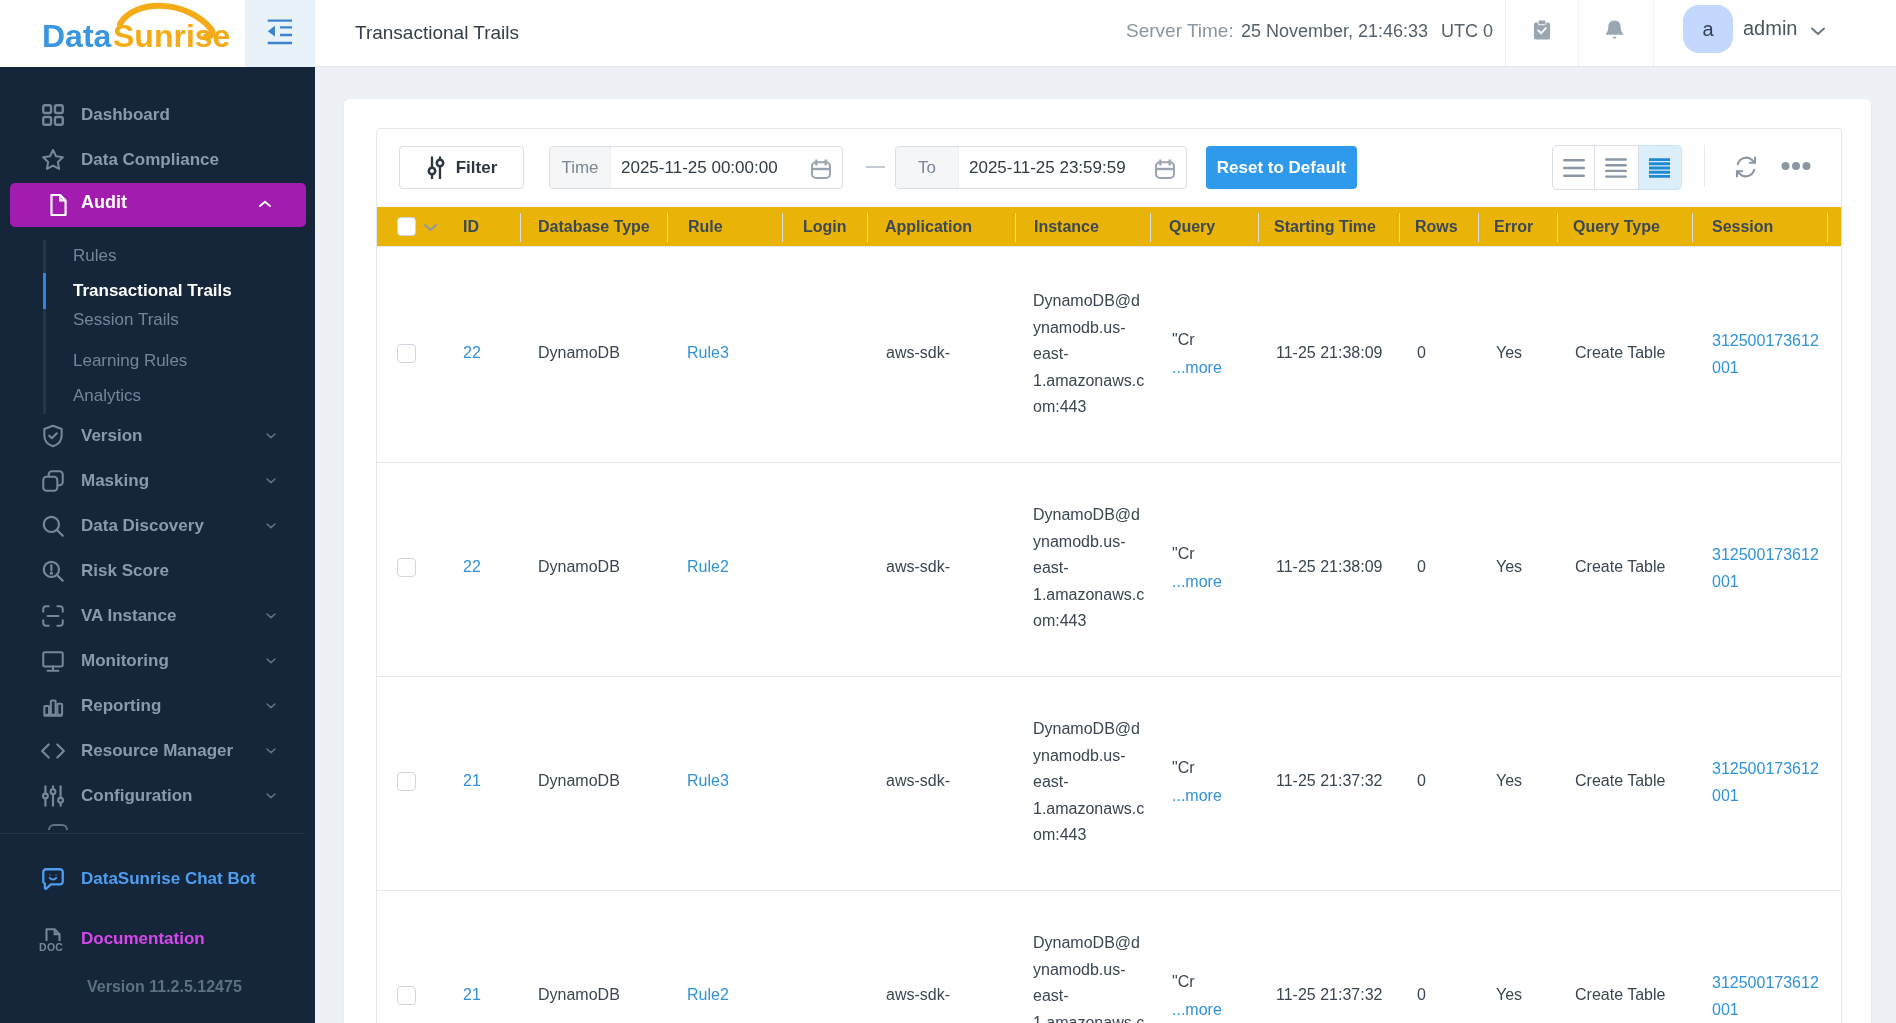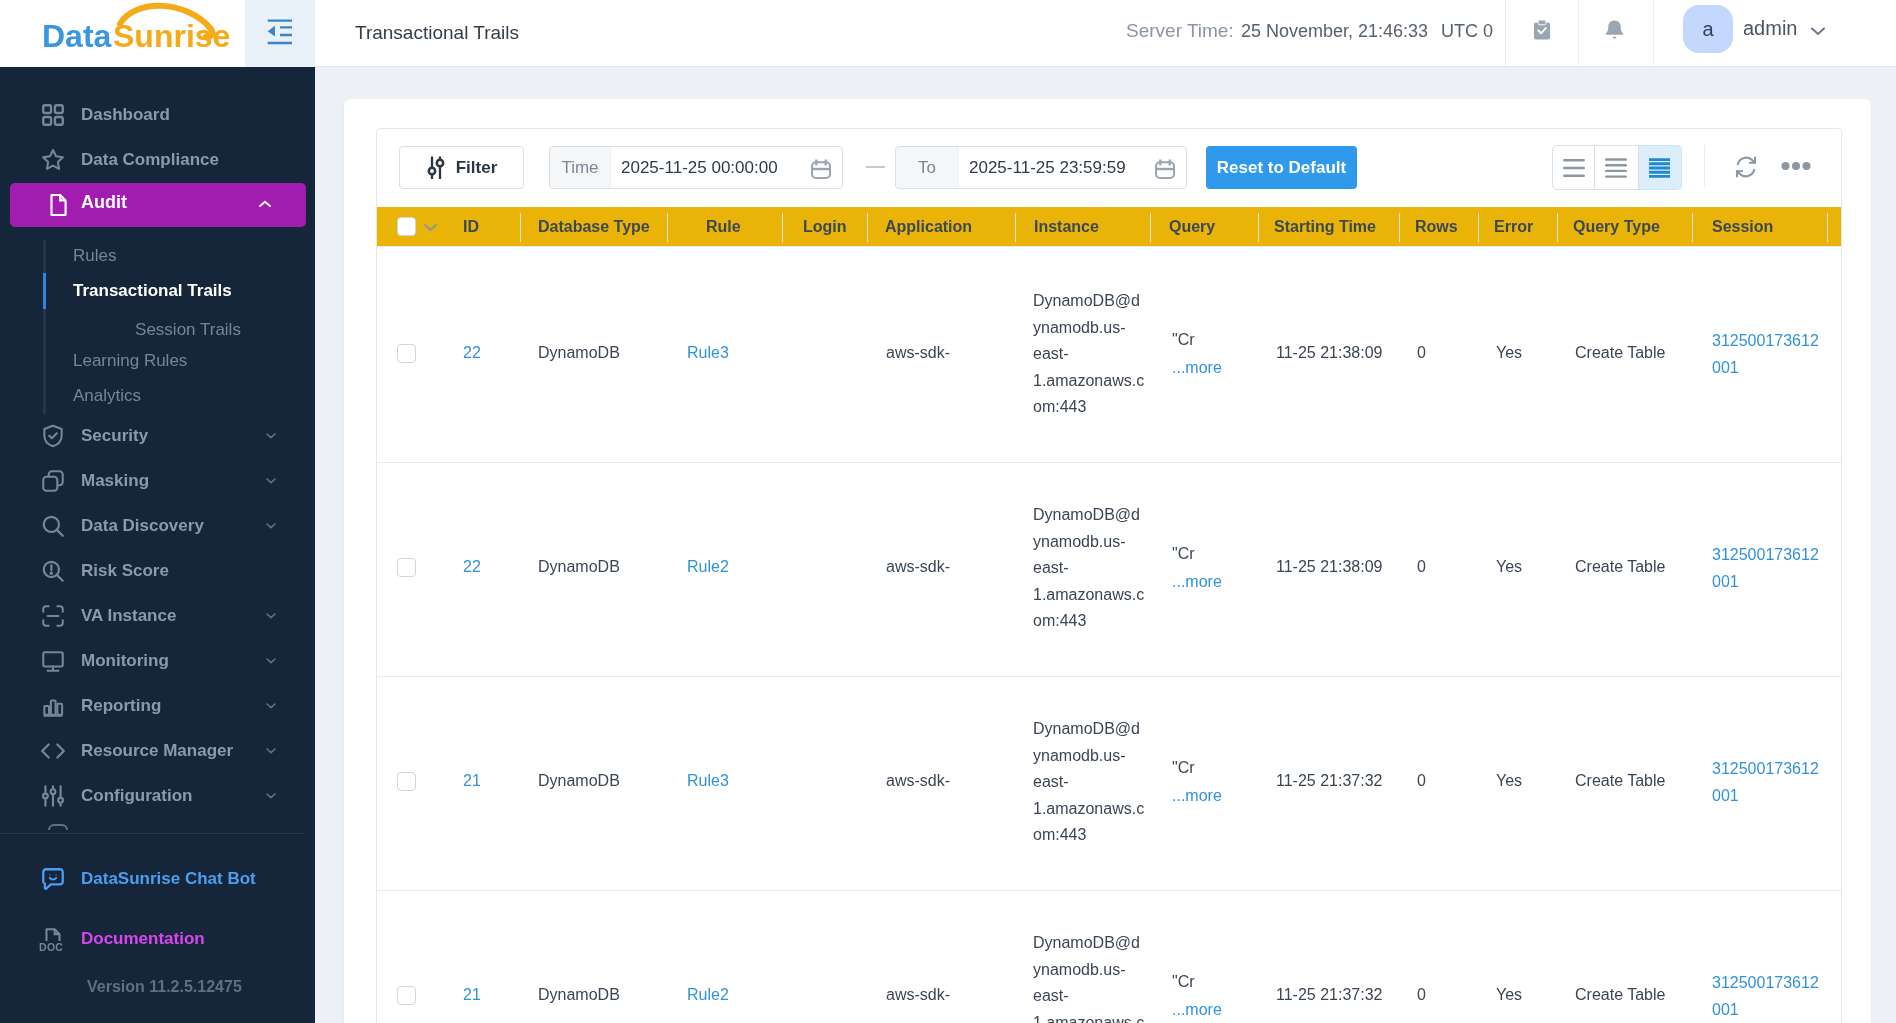--- a/index.html
+++ b/index.html
@@ -83,30 +83,30 @@
       </svg>
     <div class="abs" style="left:71px; top:9px; font-size:18px; font-weight:bold; color:#fff;">Audit</div>
     <svg class="abs" style="right:34px; top:16px; width:14px; height:10px; color:#fff;" viewBox="0 0 14 10">
         <path d="M2 7l5-4.2L12 7" fill="none" stroke="currentColor" stroke-width="2" stroke-linecap="round"></path>
       </svg>
   </div>
   <div class="abs" id="subline"></div>
   <div class="abs" id="sublineActive"></div>
   <div class="abs sub" style="top:171px;">Rules</div>
   <div class="abs sub" style="top:206px; color:#fff; font-weight:bold;">Transactional Trails</div>
-  <div class="abs sub" style="top:245px;text-align:center;">Session Trails</div>
+  <div class="abs sub" style="top:235px;">Session Trails</div>
   <div class="abs sub" style="top:276px;">Learning Rules</div>
   <div class="abs sub" style="top:311px;">Analytics</div>
 
   <div class="abs mi" style="top:346px;">
     <svg class="ic" viewBox="0 0 24 24" fill="none" stroke="currentColor" stroke-width="1.9">
         <path d="M12 2.5l8 3v6c0 5-3.4 8.4-8 10-4.6-1.6-8-5-8-10v-6z" stroke-linejoin="round"></path>
         <path d="M8.5 11.7l2.4 2.4 4.6-4.6" stroke-linecap="round" stroke-linejoin="round"></path>
       </svg>
-    <div class="tx">Security</div>
+    <div class="tx">Version</div>
     <svg class="ch" viewBox="0 0 14 10">
         <path d="M2 2.5l5 4.5 5-4.5" fill="none" stroke="currentColor" stroke-width="2" stroke-linecap="round"></path>
       </svg>
   </div>
   <div class="abs mi" style="top:391px;">
     <svg class="ic" viewBox="0 0 24 24" fill="none" stroke="currentColor" stroke-width="1.9">
         <path d="M8 8V6a3 3 0 0 1 3-3h7a3 3 0 0 1 3 3v7a3 3 0 0 1-3 3h-2"></path>
         <rect x="3" y="8" width="13" height="13" rx="3"></rect>
       </svg>
     <div class="tx">Masking</div>
@@ -307,21 +307,21 @@
           <circle cx="25.5" cy="5" r="4"></circle>
         </svg>
 
       <div id="thead">
         <div class="cb" style="left:20px; top:10px;"></div>
         <svg class="abs" style="left:46px; top:16px; width:15px; height:10px;" viewBox="0 0 15 10">
             <path d="M2 2l5.5 5L13 2" fill="none" stroke="#8b97a3" stroke-width="2" stroke-linecap="round"></path>
           </svg>
         <div class="th" style="left:86px;">ID</div>
         <div class="th" style="left:161px;">Database Type</div>
-        <div class="th" style="left:311px;margin-left:18px;">Rule</div>
+        <div class="th" style="left:311px;">Rule</div>
         <div class="th" style="left:426px;">Login</div>
         <div class="th" style="left:508px;">Application</div>
         <div class="th" style="left:657px;">Instance</div>
         <div class="th" style="left:792px;">Query</div>
         <div class="th" style="left:897px;">Starting Time</div>
         <div class="th" style="left:1038px;">Rows</div>
         <div class="th" style="left:1117px;">Error</div>
         <div class="th" style="left:1196px;">Query Type</div>
         <div class="th" style="left:1335px;">Session</div>
       </div>

